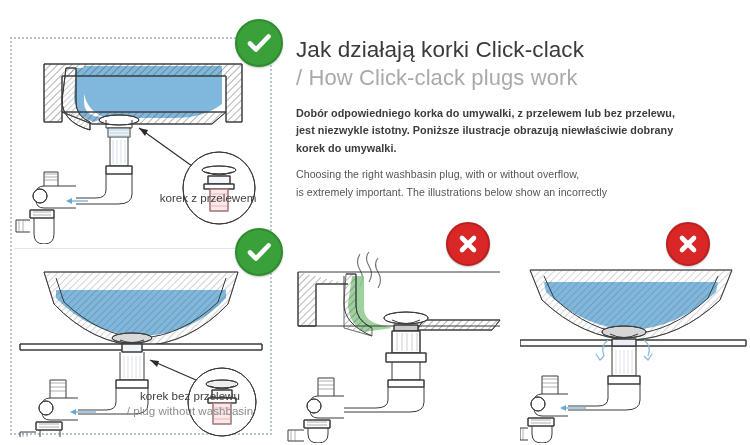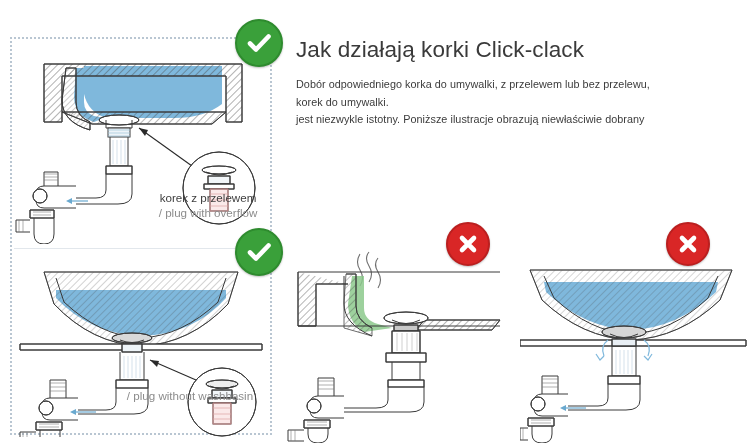--- a/index.html
+++ b/index.html
@@ -27,21 +27,21 @@
   #badge-check-2{left:235px;top:228px;width:48px;height:48px;}
   #badge-x-1{left:446px;top:222px;width:44px;height:44px;}
   #badge-x-2{left:666px;top:222px;width:44px;height:44px;}
 
   
   .textblock{position:absolute;left:296px;top:36px;width:446px;}
   .title-pl{font-size:22.5px;font-weight:400;color:#3a3a3a;letter-spacing:.1px;
       line-height:1.22;white-space:nowrap;}
   .title-en{font-size:22px;font-weight:300;color:#a9a9a9;letter-spacing:.1px;
       line-height:1.25;margin-top:1px;white-space:nowrap;}
-  .para-pl{margin-top:13px;font-size:10.8px;font-weight:normal;color:#3b3b3b;
+  .para-pl{margin-top:13px;font-size:10.8px;font-weight:bold;color:#3b3b3b;
       line-height:1.62;letter-spacing:.05px;}
   .para-en{margin-top:9px;font-size:10.6px;font-weight:400;color:#545454;
       line-height:1.62;letter-spacing:.05px;}
   .para-pl div,.para-en div{white-space:nowrap;}
 
   
   .caption{position:absolute;text-align:center;line-height:1.28;}
   .caption .pl{font-size:11.6px;color:#3f3f3f;}
   .caption .en{font-size:11.6px;color:#8c8c8c;}
   #caption-1{left:128px;top:191px;width:160px;}
@@ -132,21 +132,20 @@
       <rect x="190" y="140" width="30" height="5" fill="#fff"></rect>
       <path d="M190 140 h30 v5 h-30 z"></path>
       <rect x="196" y="145" width="18" height="22" fill="#fbe9e9"></rect>
       <path d="M196 145 h18 v22 h-18 z" stroke="#cf8d8d"></path>
       <path d="M196 150 h18 M196 156 h18 M196 162 h18" stroke="#dca5a5" stroke-width="0.7"></path>
     </g>
   </svg>
 
   <div class="caption" id="caption-1">
     <div class="pl">korek z przelewem</div>
-    <div class="en">/ plug with overflow</div>
   </div>
 
   <svg class="illus" id="illus-basin-no-overflow" width="254" height="185" viewBox="0 0 254 185">
     <defs>
       <pattern id="hatchC" width="5" height="5" patternTransform="rotate(45)" patternUnits="userSpaceOnUse">
         <line x1="0" y1="0" x2="0" y2="5" stroke="#4a4a4a" stroke-width="0.9"></line>
       </pattern>
     </defs>
     <g stroke="#3a3a3a" fill="none" stroke-width="1">
 
@@ -202,20 +201,21 @@
       <path d="M198 138 h20 v8 h-20 z"></path>
       <rect x="194" y="146" width="28" height="5" fill="#fff"></rect>
       <path d="M194 146 h28 v5 h-28 z"></path>
       <rect x="199" y="151" width="18" height="21" fill="#fbe9e9"></rect>
       <path d="M199 151 h18 v21 h-18 z" stroke="#cf8d8d"></path>
       <path d="M199 156 h18 M199 162 h18 M199 167 h18" stroke="#dca5a5" stroke-width="0.7"></path>
     </g>
   </svg>
 
   <div class="caption" id="caption-2">
+    <div class="pl">korek bez przelewu</div>
     <div class="en">/ plug without washbasin</div>
   </div>
 
   <svg class="illus" id="illus-bad-overflow" width="230" height="195" viewBox="0 0 230 195">
     <defs>
       <pattern id="hatchD" width="5" height="5" patternTransform="rotate(45)" patternUnits="userSpaceOnUse">
         <line x1="0" y1="0" x2="0" y2="5" stroke="#4a4a4a" stroke-width="0.9"></line>
       </pattern>
     </defs>
     <g stroke="#3a3a3a" fill="none" stroke-width="1">
@@ -350,24 +350,27 @@
   </div>
 
   <div class="badge badge-red" id="badge-x-2">
     <svg width="24" height="24" viewBox="0 0 24 24">
       <path d="M6 6 L18 18 M18 6 L6 18" stroke="#ffffff" stroke-width="4.6" stroke-linecap="round"></path>
     </svg>
   </div>
 
   <div class="textblock">
     <div class="title-pl">Jak działają korki Click-clack</div>
+    <div class="title-en">/ How Click-clack plugs work</div>
 
     <div class="para-pl">
       <div>Dobór odpowiedniego korka do umywalki, z przelewem lub bez przelewu,</div>
+      <div>jest niezwykle istotny. Poniższe ilustracje obrazują niewłaściwie dobrany</div>
       <div>korek do umywalki.</div>
-      <div>jest niezwykle istotny. Poniższe ilustracje obrazują niewłaściwie dobrany</div>
     </div>
 
     <div class="para-en">
+      <div>Choosing the right washbasin plug, with or without overflow,</div>
+      <div>is extremely important. The illustrations below show an incorrectly</div>
     </div>
   </div>
 
 </div>
 
 </body></html>

